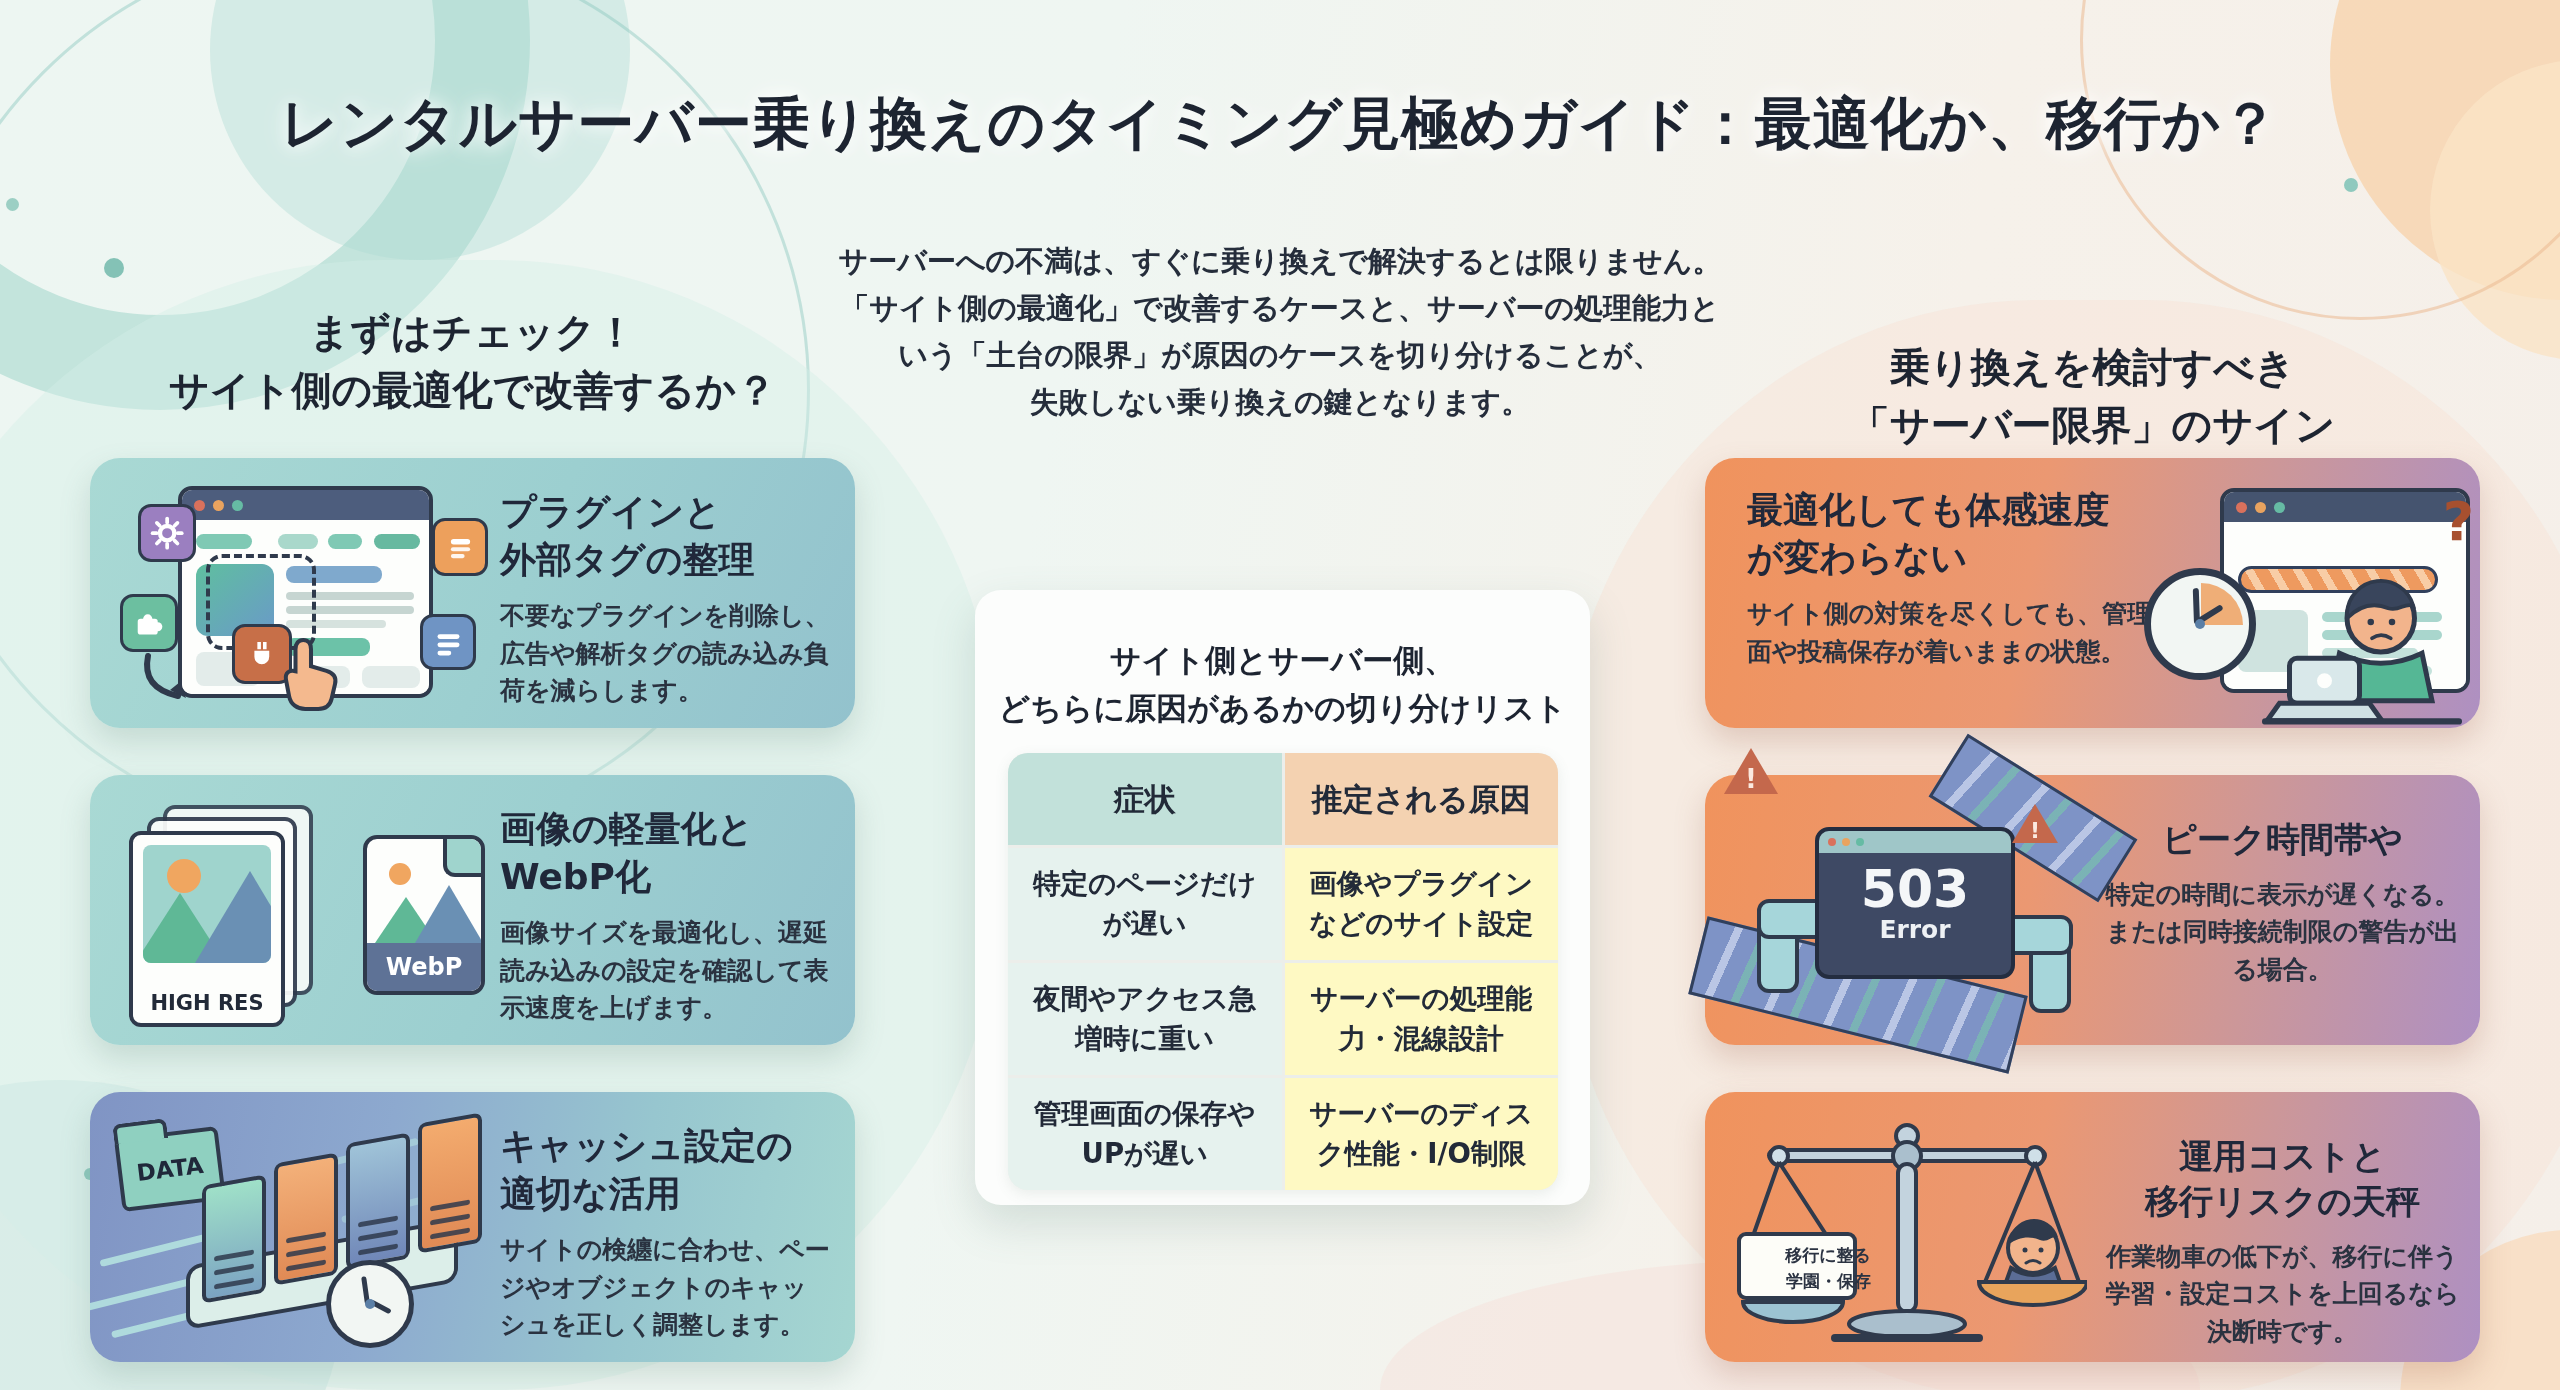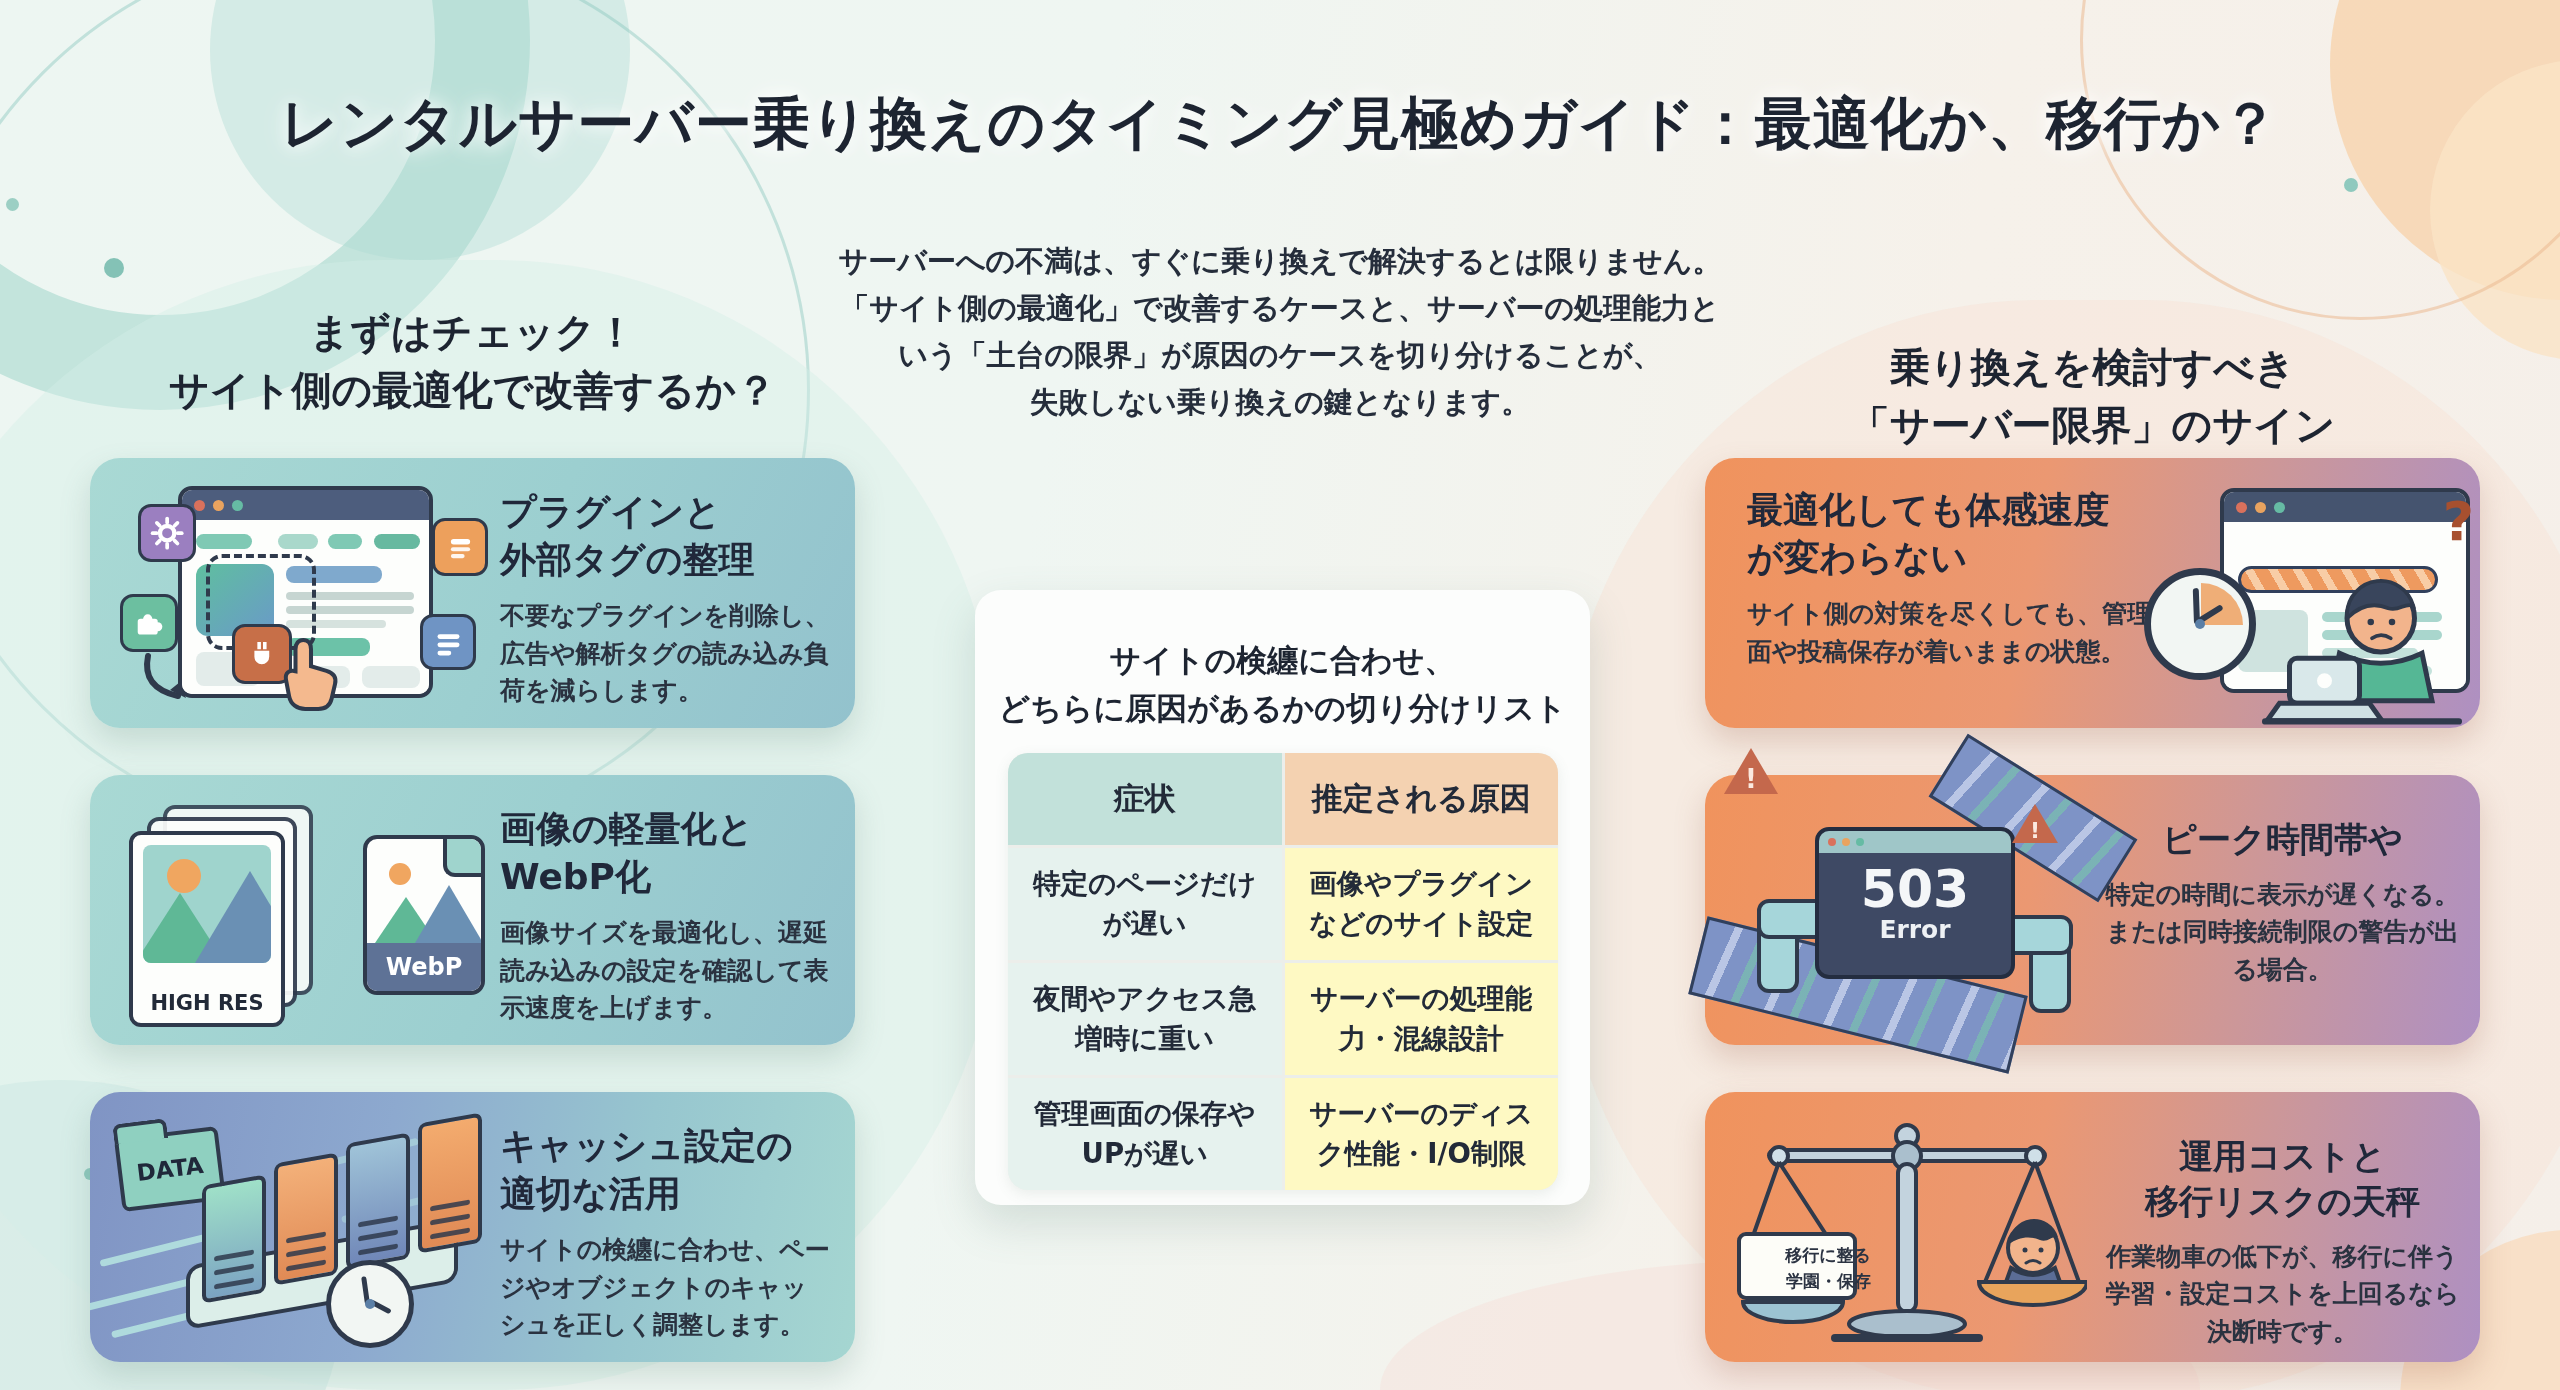--- a/index.html
+++ b/index.html
@@ -170,21 +170,21 @@
   #center-heading { position:absolute; left:0; top:46px; width:100%; text-align:center;
                     font-size:31px; font-weight:800; color:#1d2431; line-height:1.55; }
   #diag-table { position:absolute; left:33px; top:163px; width:550px;
                 display:grid; grid-template-columns:1fr 1fr;
                 grid-template-rows:92px 112px 112px 112px; gap:3px;
                 background:#eceeea; border-radius:20px; overflow:hidden;
                 box-shadow:0 4px 14px rgba(100,120,110,.12); }
   .cell { display:flex; align-items:center; justify-content:center; text-align:center;
           font-weight:700; color:#222a38; padding:0 20px;
           overflow-wrap:anywhere; word-break:break-all; line-height:1.45; }
-  .th { font-size:31px; font-weight:800;font-family:Liberation Serif, serif; }
+  .th { font-size:31px; font-weight:800; }
   .th-sym { background:#c2e1da; } .th-cause { background:#f4d2b1; }
   .td { font-size:27.5px; }
   .td-sym { background:#e6f2ee; } .td-cause { background:#fef9c3; }
 </style>
 </head>
 <body>
 
 <div id="canvas">
 
   <div class="decor tl-ring"></div>
@@ -373,21 +373,21 @@
       <h2>
         <div>キャッシュ設定の</div>
         <div>適切な活用</div>
       </h2>
       <p>サイトの検纏に合わせ、ページやオブジェクトのキャッシュを正しく調整します。</p>
     </div>
   </section>
 
   <section id="center-panel" class="content">
     <div id="center-heading">
-      <div>サイトの検纏に合わせ、</div>
+      <div>サイト側とサーバー側、</div>
       <div>どちらに原因があるかの切り分けリスト</div>
     </div>
     <div id="diag-table">
       <div class="cell th th-sym">症状</div>
       <div class="cell th th-cause">推定される原因</div>
       <div class="cell td td-sym">特定のページだけが遅い</div>
       <div class="cell td td-cause">画像やプラグインなどのサイト設定</div>
       <div class="cell td td-sym">夜間やアクセス急増時に重い</div>
       <div class="cell td td-cause">サーバーの処理能力・混線設計</div>
       <div class="cell td td-sym">管理画面の保存やUPが遅い</div>

